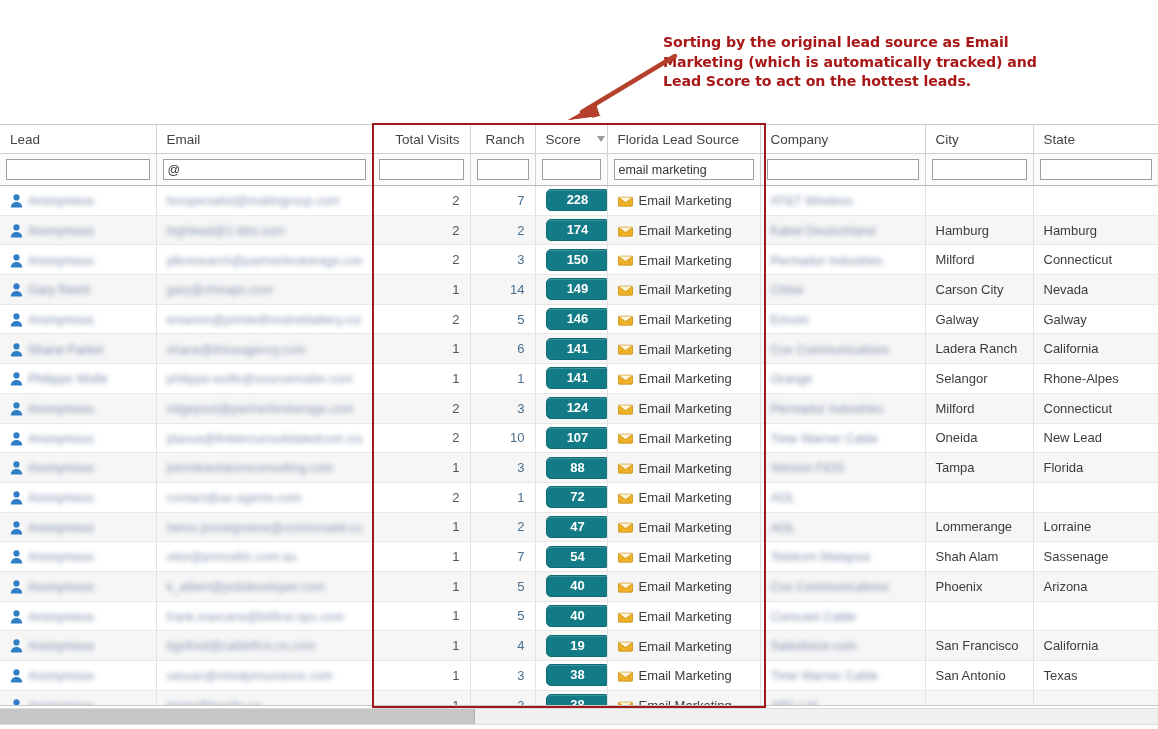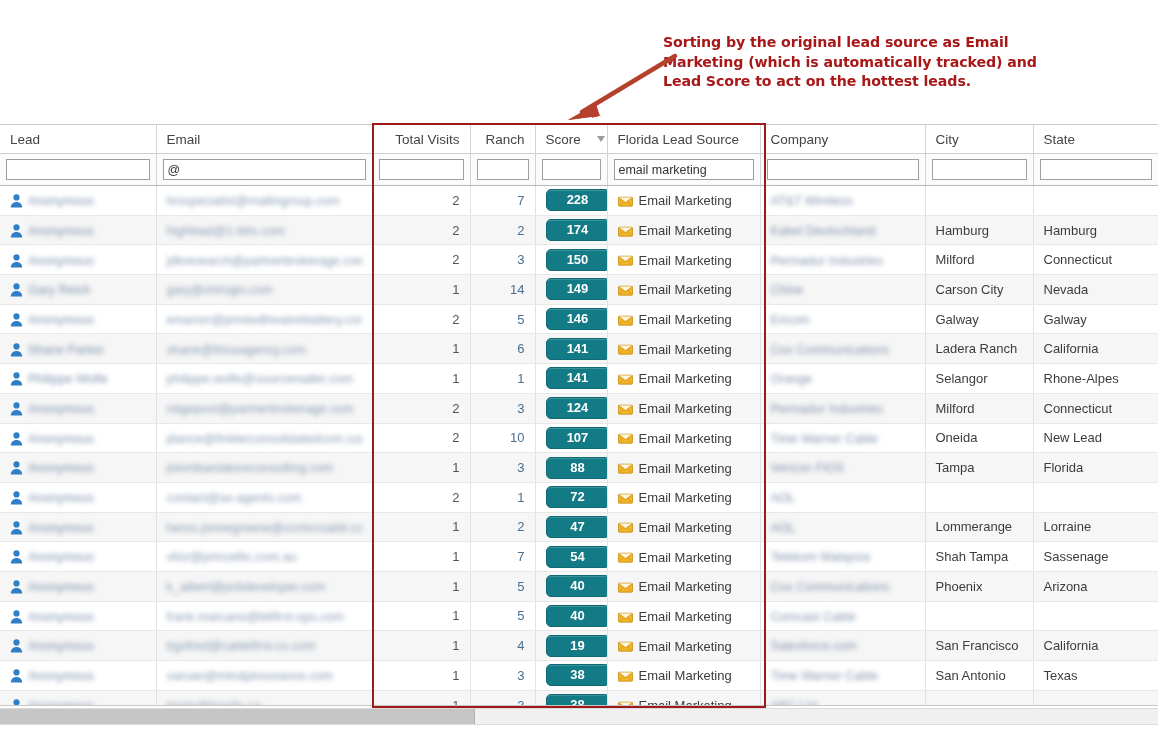--- a/index.html
+++ b/index.html
@@ -486,21 +486,21 @@
           <td><span class="redacted email">vitor@princeltic.com.au</span></td>
           <td class="num visits">1</td>
           <td class="hits">7</td>
           <td class="score-cell"><span class="score-badge">54</span></td>
           <td><svg class="env-icon" width="15" height="12" viewBox="0 0 15 12">
               <rect x="0.5" y="2.2" width="14" height="9" rx="1" fill="#f0b429" stroke="#c98d12" stroke-width="0.8"></rect>
               <path d="M0.7 2.6 L7.5 7.6 L14.3 2.6" fill="#fff6e0" stroke="#c98d12" stroke-width="0.8"></path>
               <path d="M0.7 11 L5.6 6.4 M14.3 11 L9.4 6.4" stroke="#d89b18" stroke-width="0.8" fill="none"></path>
             </svg><span class="src-label">Email Marketing</span></td>
           <td><span class="redacted company">Telekom Malaysia</span></td>
-          <td class="city">Shah Tampa</td>
+          <td class="city">Shah Alam</td>
           <td class="state" style="border-right:none">Sassenage</td>
         </tr>
         <tr class="even">
           <td class="lead-cell"><svg class="person-icon" width="13" height="14" viewBox="0 0 13 14">
               <circle cx="6.5" cy="3.4" r="3.1" fill="#2f7fc6"></circle>
               <path d="M0.8 13.5c0-3.2 2.5-5.4 5.7-5.4s5.7 2.2 5.7 5.4z" fill="#2f7fc6"></path>
             </svg><span class="redacted lead">Anonymous</span></td>
           <td><span class="redacted email">k_albert@pcbdeveloper.com</span></td>
           <td class="num visits">1</td>
           <td class="hits">5</td>

